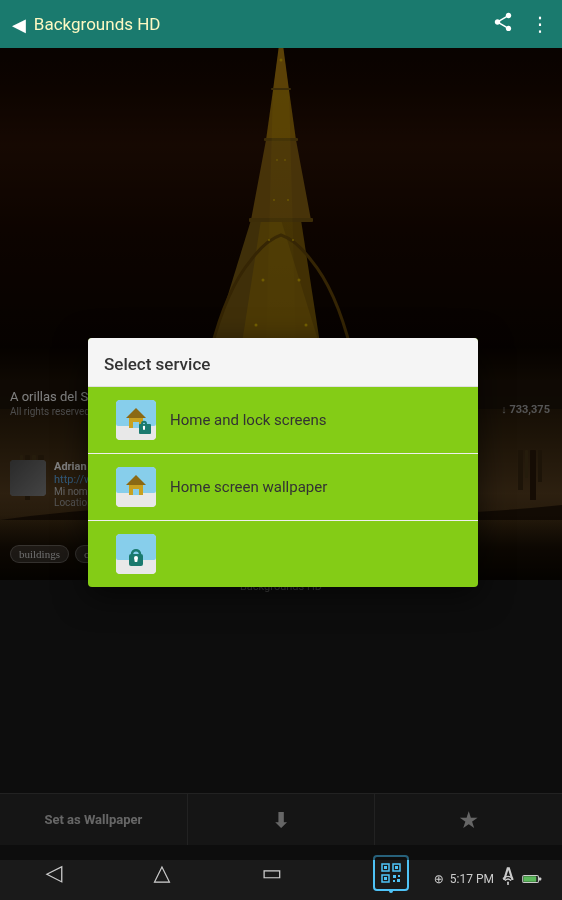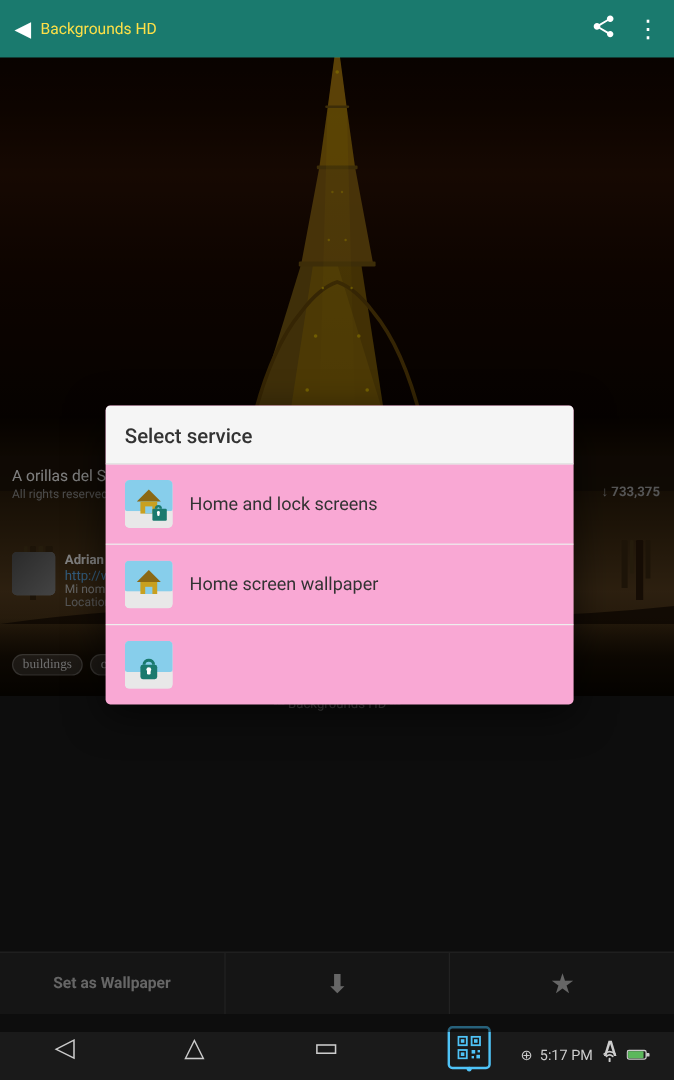--- a/index.html
+++ b/index.html
@@ -29,22 +29,22 @@
       width: 562px;
       height: 48px;
       background: #1a7a6e;
       display: flex;
       align-items: center;
       padding: 0 12px;
       z-index: 10;
     }
 
     .app-bar-title {
-      color: #fde047;
-      font-size: 13px;
+      color: #fef9c3;
+      font-size: 17px;
       font-weight: 400;
       flex: 1;
     }
 
     .app-bar-back {
       color: #ffffff;
       font-size: 18px;
       margin-right: 8px;
     }
 
@@ -70,40 +70,40 @@
       background: rgba(0,0,0,0.5);
       z-index: 20;
     }
 
     
     .dialog {
       position: absolute;
       top: 338px;
       left: 88px;
       width: 390px;
-      background: #f9a8d4;
+      background: #84cc16;
       border-radius: 4px;
       z-index: 30;
       box-shadow: 0 8px 32px rgba(0,0,0,0.6);
       overflow: hidden;
     }
 
     .dialog-title {
       padding: 16px 16px 12px 16px;
       font-size: 17px;
       font-weight: 500;
       color: #333333;
       background: #f5f5f5;
       border-bottom: 1px solid #e0e0e0;
     }
 
     .dialog-item {
       display: flex;
       align-items: center;
-      padding: 13px 16px;
+      padding: 13px 28px;
       border-bottom: 1px solid #eeeeee;
       cursor: pointer;
     }
 
     .dialog-item:last-child {
       border-bottom: none;
     }
 
     .dialog-item-icon {
       width: 40px;

